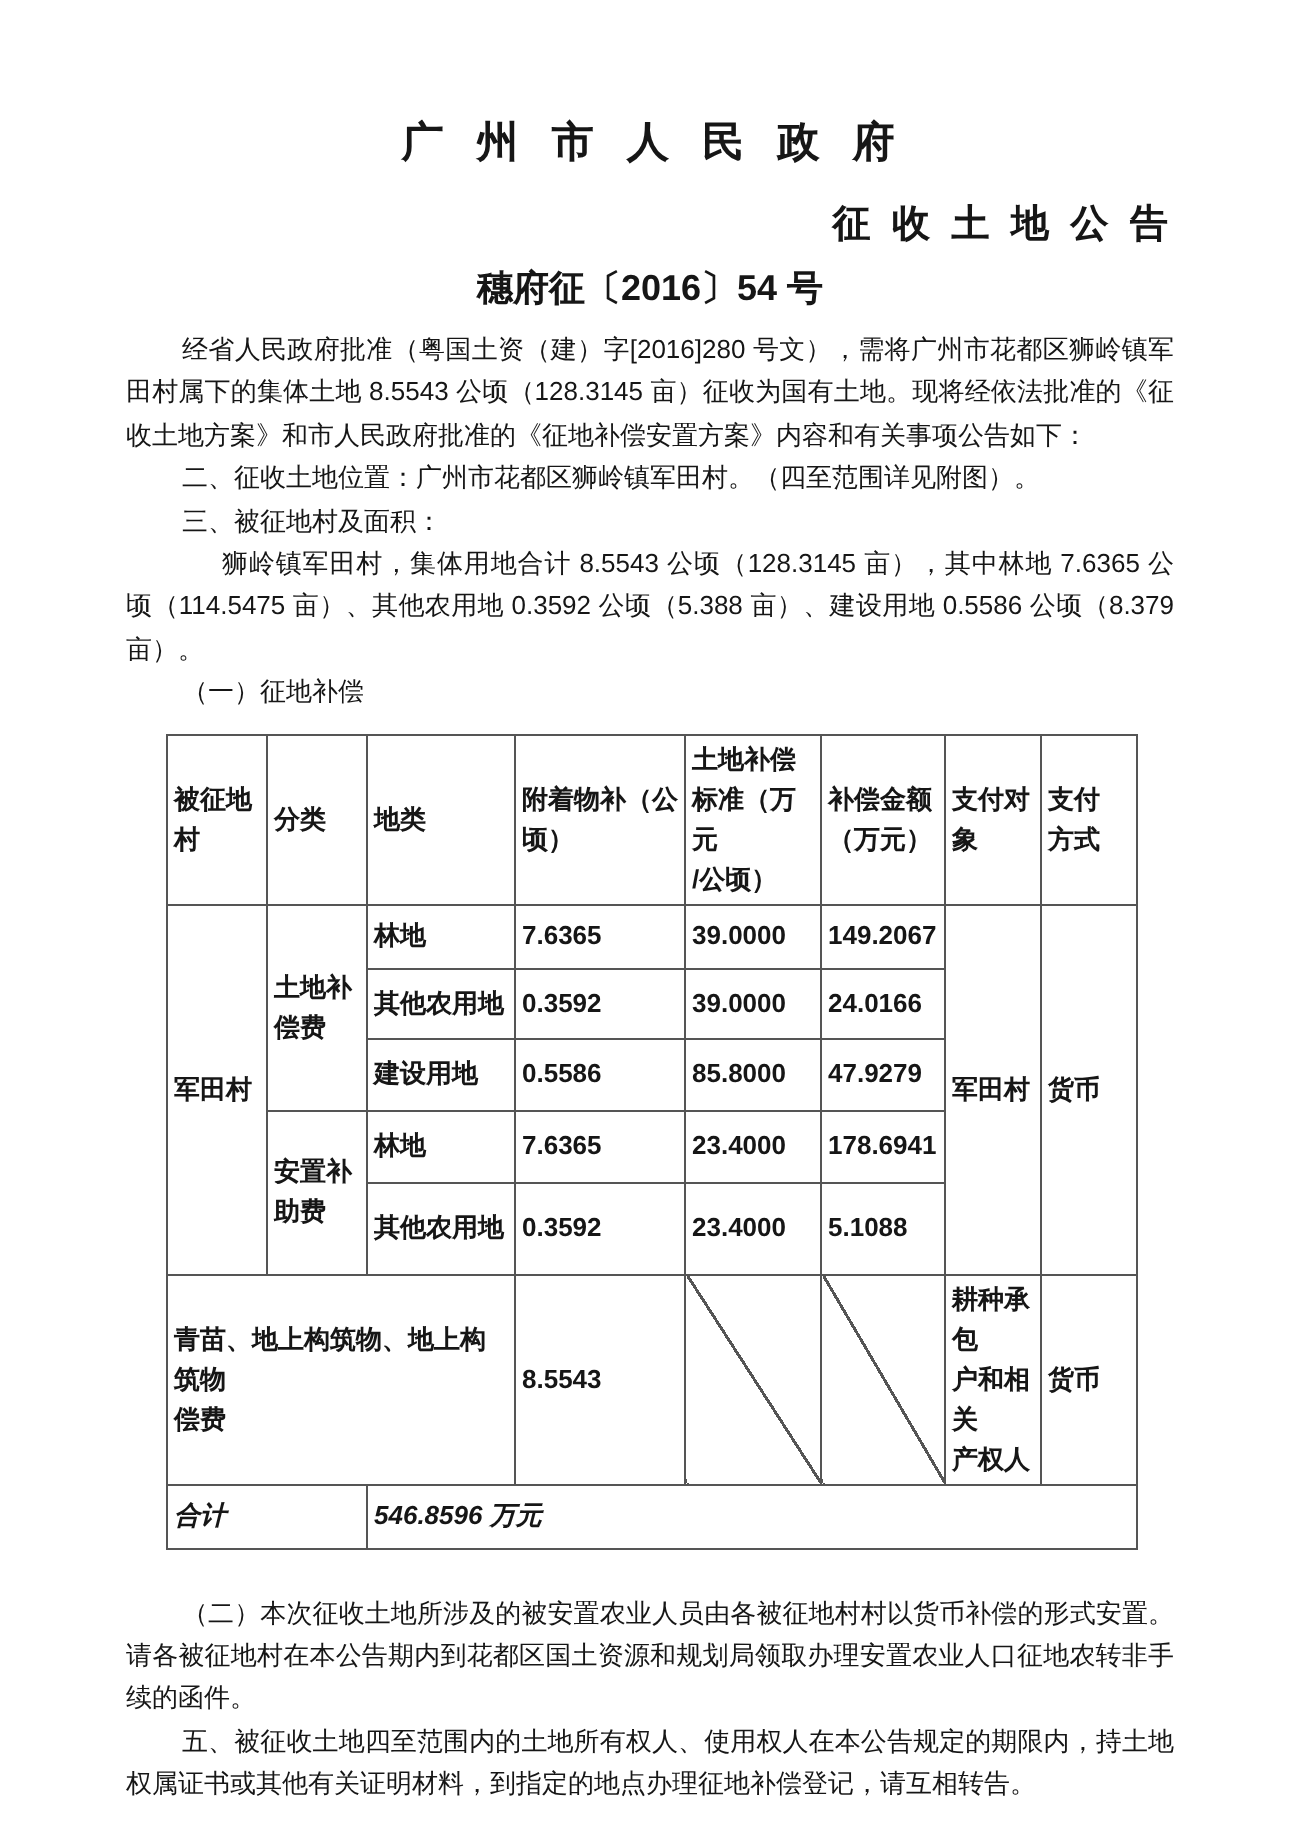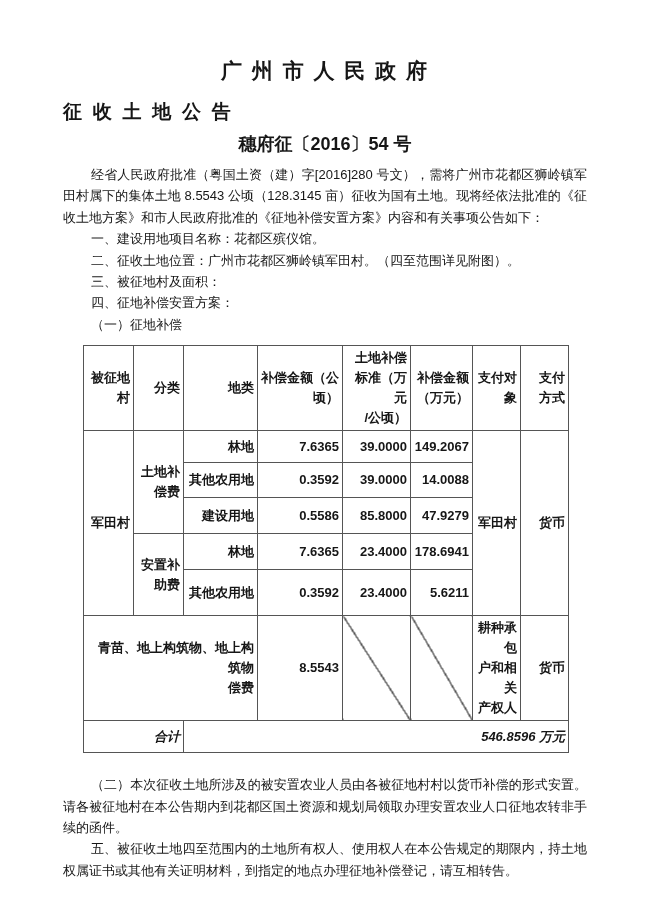--- a/index.html
+++ b/index.html
@@ -8,29 +8,29 @@
     background: #ffffff;
     color: #161616;
     font-family: "Liberation Sans", sans-serif;
     overflow: hidden;
   }
   .page { padding: 57px 63px 0 63px; }
 
   .title-main {
     margin: 0 0 14px 0;
     text-align: center;
-    font-family: Liberation Sans, sans-serif;
+    font-family: Liberation Mono, monospace;
     font-size: 21px;
     font-weight: bold;
     letter-spacing: 2px;
     white-space: nowrap;
   }
   .title-sub {
     margin: 0 0 7px 0;
-    text-align: left;
+    text-align: right;
     font-family: "Liberation Serif", serif;
     font-size: 19px;
     font-weight: bold;
     letter-spacing: 3px;
     white-space: nowrap;
   }
   .doc-number {
     margin: 0 0 8px 0;
     text-align: center;
     font-size: 18px;
@@ -48,21 +48,21 @@
   .para.deep-indent { text-indent: 48px; }
 
   table.tbl {
     border-collapse: collapse;
     table-layout: fixed;
     margin: 10px 0 0 20px;
     width: 485px;
   }
   .tbl td {
     border: 1px solid #555;
-    text-align: right;
+    text-align: left;
     vertical-align: middle;
     font-size: 13px;
     font-weight: bold;
     line-height: 20px;
     padding: 2px 3px;
     white-space: pre-line;
     overflow: hidden;
   }
   .tr-head  td { height: 70px; }
   .tr-r1    td { height: 27px; }
@@ -86,44 +86,43 @@
 </head>
 <body>
 
 <div class="page">
 
   <h1 class="title-main">广 州 市 人 民 政 府</h1>
   <h2 class="title-sub">征 收 土 地 公 告</h2>
   <div class="doc-number">穗府征〔2016〕54 号</div>
 
   <p class="para">经省人民政府批准（粤国土资（建）字[2016]280 号文），需将广州市花都区狮岭镇军田村属下的集体土地 8.5543 公顷（128.3145 亩）征收为国有土地。现将经依法批准的《征收土地方案》和市人民政府批准的《征地补偿安置方案》内容和有关事项公告如下：</p>
-  <p class="para">一、建设用地项目名称：花都区殡仪馆。</p>
   <p class="para">二、征收土地位置：广州市花都区狮岭镇军田村。（四至范围详见附图）。</p>
   <p class="para">三、被征地村及面积：</p>
-  <p class="para">四、征地补偿安置方案：</p>
+  <p class="para deep-indent">狮岭镇军田村，集体用地合计 8.5543 公顷（128.3145 亩），其中林地 7.6365 公顷（114.5475 亩）、其他农用地 0.3592 公顷（5.388 亩）、建设用地 0.5586 公顷（8.379 亩）。</p>
   <p class="para">（一）征地补偿</p>
 
   <table class="tbl">
     <colgroup>
       <col style="width:50px">
         <col style="width:50px">
         <col style="width:74px">
         <col style="width:85px">
       <col style="width:68px">
         <col style="width:62px">
         <col style="width:48px">
         <col style="width:48px">
     </colgroup>
     <tbody>
       <tr class="tr-head">
         <td>被征地
 村</td>
         <td>分类</td>
         <td>地类</td>
-        <td>补偿金额（公
+        <td>附着物补（公
 顷）</td>
         <td>土地补偿
 标准（万元
 /公顷）</td>
         <td>补偿金额
 （万元）</td>
         <td>支付对
 象</td>
         <td>支付
 方式</td>
@@ -136,41 +135,41 @@
         <td>7.6365</td>
         <td>39.0000</td>
         <td>149.2067</td>
         <td rowspan="5">军田村</td>
         <td rowspan="5">货币</td>
       </tr>
       <tr class="tr-r2">
         <td>其他农用地</td>
         <td>0.3592</td>
         <td>39.0000</td>
-        <td>14.0088</td>
+        <td>24.0166</td>
       </tr>
       <tr class="tr-r3">
         <td>建设用地</td>
         <td>0.5586</td>
         <td>85.8000</td>
         <td>47.9279</td>
       </tr>
       <tr class="tr-r4">
         <td rowspan="2">安置补
 助费</td>
         <td>林地</td>
         <td>7.6365</td>
         <td>23.4000</td>
         <td>178.6941</td>
       </tr>
       <tr class="tr-r5">
         <td>其他农用地</td>
         <td>0.3592</td>
         <td>23.4000</td>
-        <td>5.6211</td>
+        <td>5.1088</td>
       </tr>
       <tr class="tr-seed">
         <td colspan="3">青苗、地上构筑物、地上构筑物
 偿费</td>
         <td>8.5543</td>
         <td class="slash"></td>
         <td class="slash"></td>
         <td>耕种承包
 户和相关
 产权人</td>

